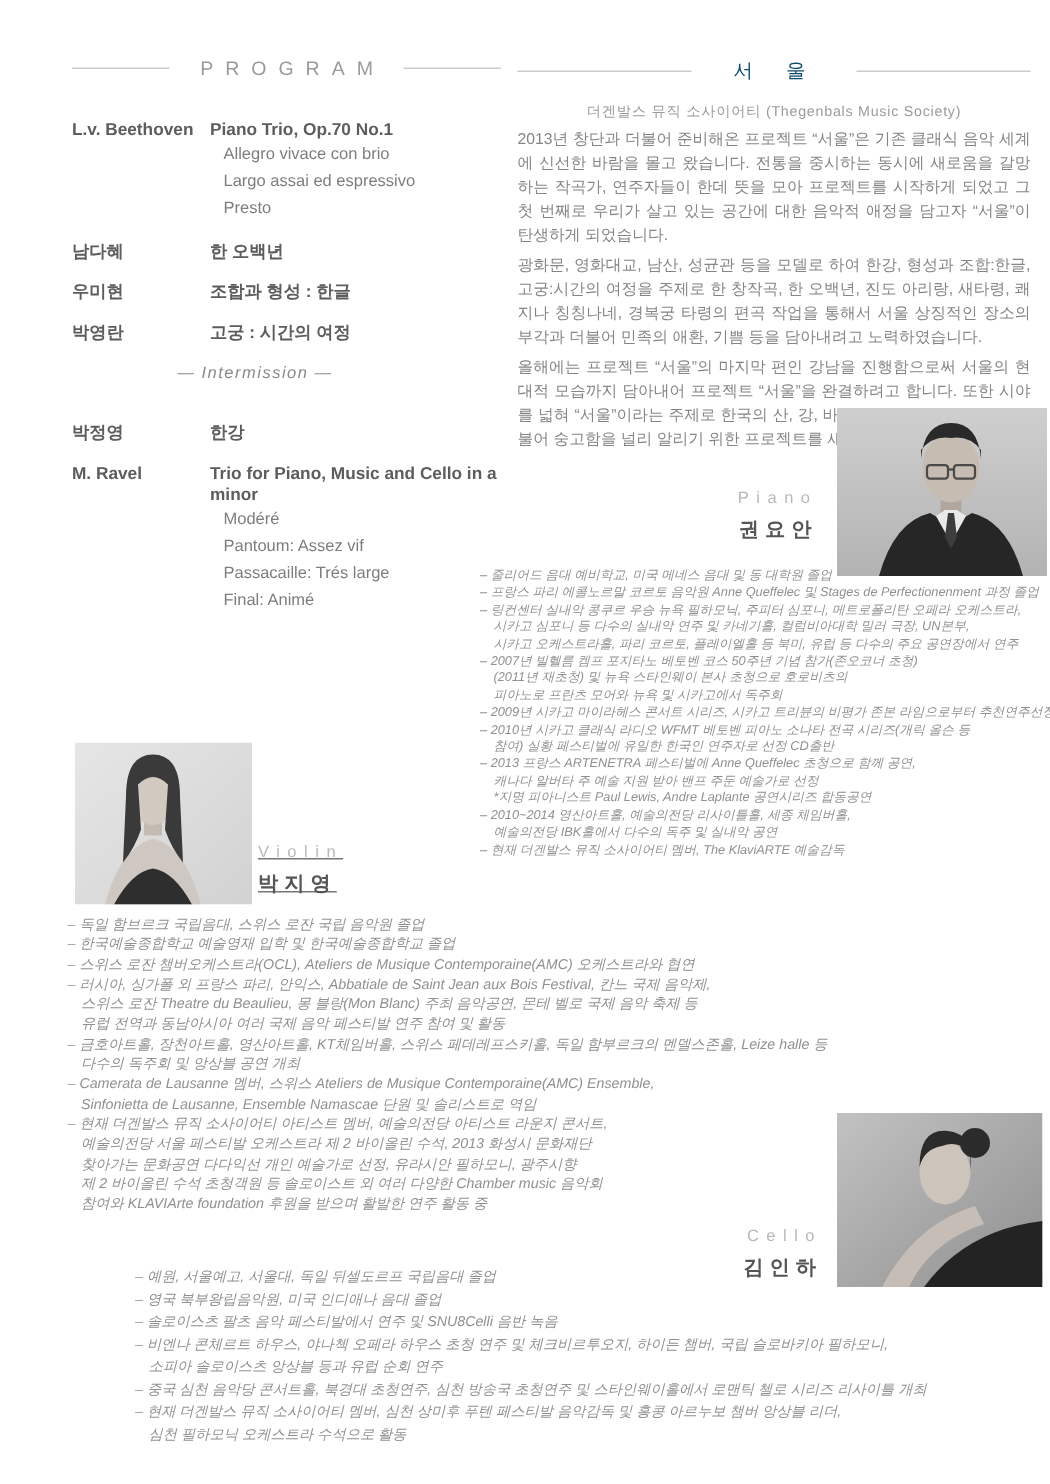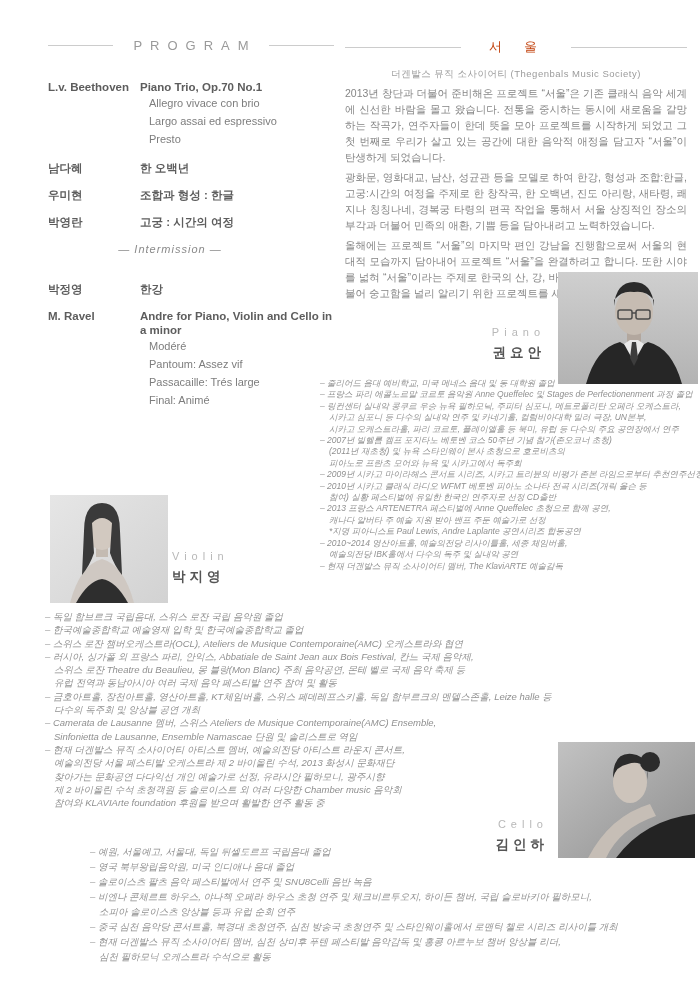--- a/index.html
+++ b/index.html
@@ -14,21 +14,21 @@
   .prog-list{margin-top:27px;}
   .prog-row{display:flex;margin-bottom:13px;}
   .prog-composer{width:92px;flex:0 0 92px;font-size:11.5px;font-weight:bold;color:#5d5d5d;line-height:14px;}
   .prog-work{flex:1;}
   .work-title{font-size:11.5px;font-weight:bold;color:#5d5d5d;line-height:14px;}
   .movement{font-size:11px;color:#7d7d7d;line-height:18px;padding-left:9px;}
   .intermission{font-size:11px;font-style:italic;color:#8a8a8a;text-align:center;width:220px;margin:14px 0 20px 12px;letter-spacing:1px;}
 
   
   .col-right{position:absolute;left:345px;top:38px;width:342px;}
-  .seoul-title{font-size:13px;color:#c2410c;letter-spacing:22px;white-space:nowrap;padding-left:16px;}
+  .seoul-title{font-size:13px;color:#0c4a6e;letter-spacing:22px;white-space:nowrap;padding-left:16px;}
   .seoul-sub{margin-top:12px;text-align:center;font-size:9.5px;color:#9b9b9b;letter-spacing:0.5px;}
   .seoul-para{margin-top:4px;font-size:10.5px;line-height:16px;color:#858585;text-align:justify;}
 
   
   .photo{position:absolute;display:block;}
   .perf-label{position:absolute;}
   .perf-label .role{font-size:11px;color:#b8b8b8;letter-spacing:5px;line-height:16px;}
   .perf-label .pname{font-size:13.5px;font-weight:bold;color:#555555;letter-spacing:4px;line-height:20px;margin-top:3px;}
   .align-r{text-align:right;}
 
@@ -84,21 +84,21 @@
     <div class="prog-list" id="prog2">
         <div class="prog-row">
           <div class="prog-composer">박정영</div>
           <div class="prog-work">
             <div class="work-title">한강</div>
           </div>
         </div>
         <div class="prog-row">
           <div class="prog-composer">M. Ravel</div>
           <div class="prog-work">
-            <div class="work-title">Andre for Piano, Violin and Cello in a minor</div>
+            <div class="work-title">Trio for Piano, Music and Cello in a minor</div>
             <div class="movement">Modéré</div>
             <div class="movement">Pantoum: Assez vif</div>
             <div class="movement">Passacaille: Trés large</div>
             <div class="movement">Final: Animé</div>
           </div>
         </div>
       </div>
   </div>
 
   <div class="col-right">
@@ -162,21 +162,21 @@
           <stop offset="1" stop-color="#d2d2d2"></stop>
       </linearGradient>
     </defs>
     <rect width="118" height="108" fill="url(#bgv)"></rect>
     <path d="M20,108 Q30,70 52,64 Q74,70 84,108 Z" fill="#cfc8c2"></path>
     <rect x="46" y="48" width="12" height="14" fill="#c4bbb2"></rect>
     <ellipse cx="52" cy="36" rx="15" ry="19" fill="#d2c9c0"></ellipse>
     <path d="M34,36 Q34,8 52,8 Q70,8 70,36 L72,80 Q64,70 60,58 L62,28 Q52,18 42,28 L44,58 Q40,70 32,80 Z" fill="#3a3a3a"></path>
     <path d="M26,108 Q38,86 52,84 Q66,86 78,108 Z" fill="#2e2e2e"></path>
   </svg>
-  <div class="perf-label" style="left:172px;top:548px;">
+  <div class="perf-label" style="left:172px;top:560px;text-decoration:underline;">
     <div class="role">Violin</div>
     <div class="pname">박지영</div>
   </div>
   <div class="bio bio-violin" id="bio-violin">
       <div class="bio-line">– 독일 함브르크 국립음대, 스위스 로잔 국립 음악원 졸업</div>
       <div class="bio-line">– 한국예술종합학교 예술영재 입학 및 한국예술종합학교 졸업</div>
       <div class="bio-line">– 스위스 로잔 챔버오케스트라(OCL), Ateliers de Musique Contemporaine(AMC) 오케스트라와 협연</div>
       <div class="bio-line">– 러시아, 싱가폴 외 프랑스 파리, 안익스, Abbatiale de Saint Jean aux Bois Festival, 칸느 국제 음악제,</div>
       <div class="bio-line cont">스위스 로잔 Theatre du Beaulieu, 몽 블랑(Mon Blanc) 주최 음악공연, 몬테 벨로 국제 음악 축제 등</div>
       <div class="bio-line cont">유럽 전역과 동남아시아 여러 국제 음악 페스티발 연주 참여 및 활동</div>

